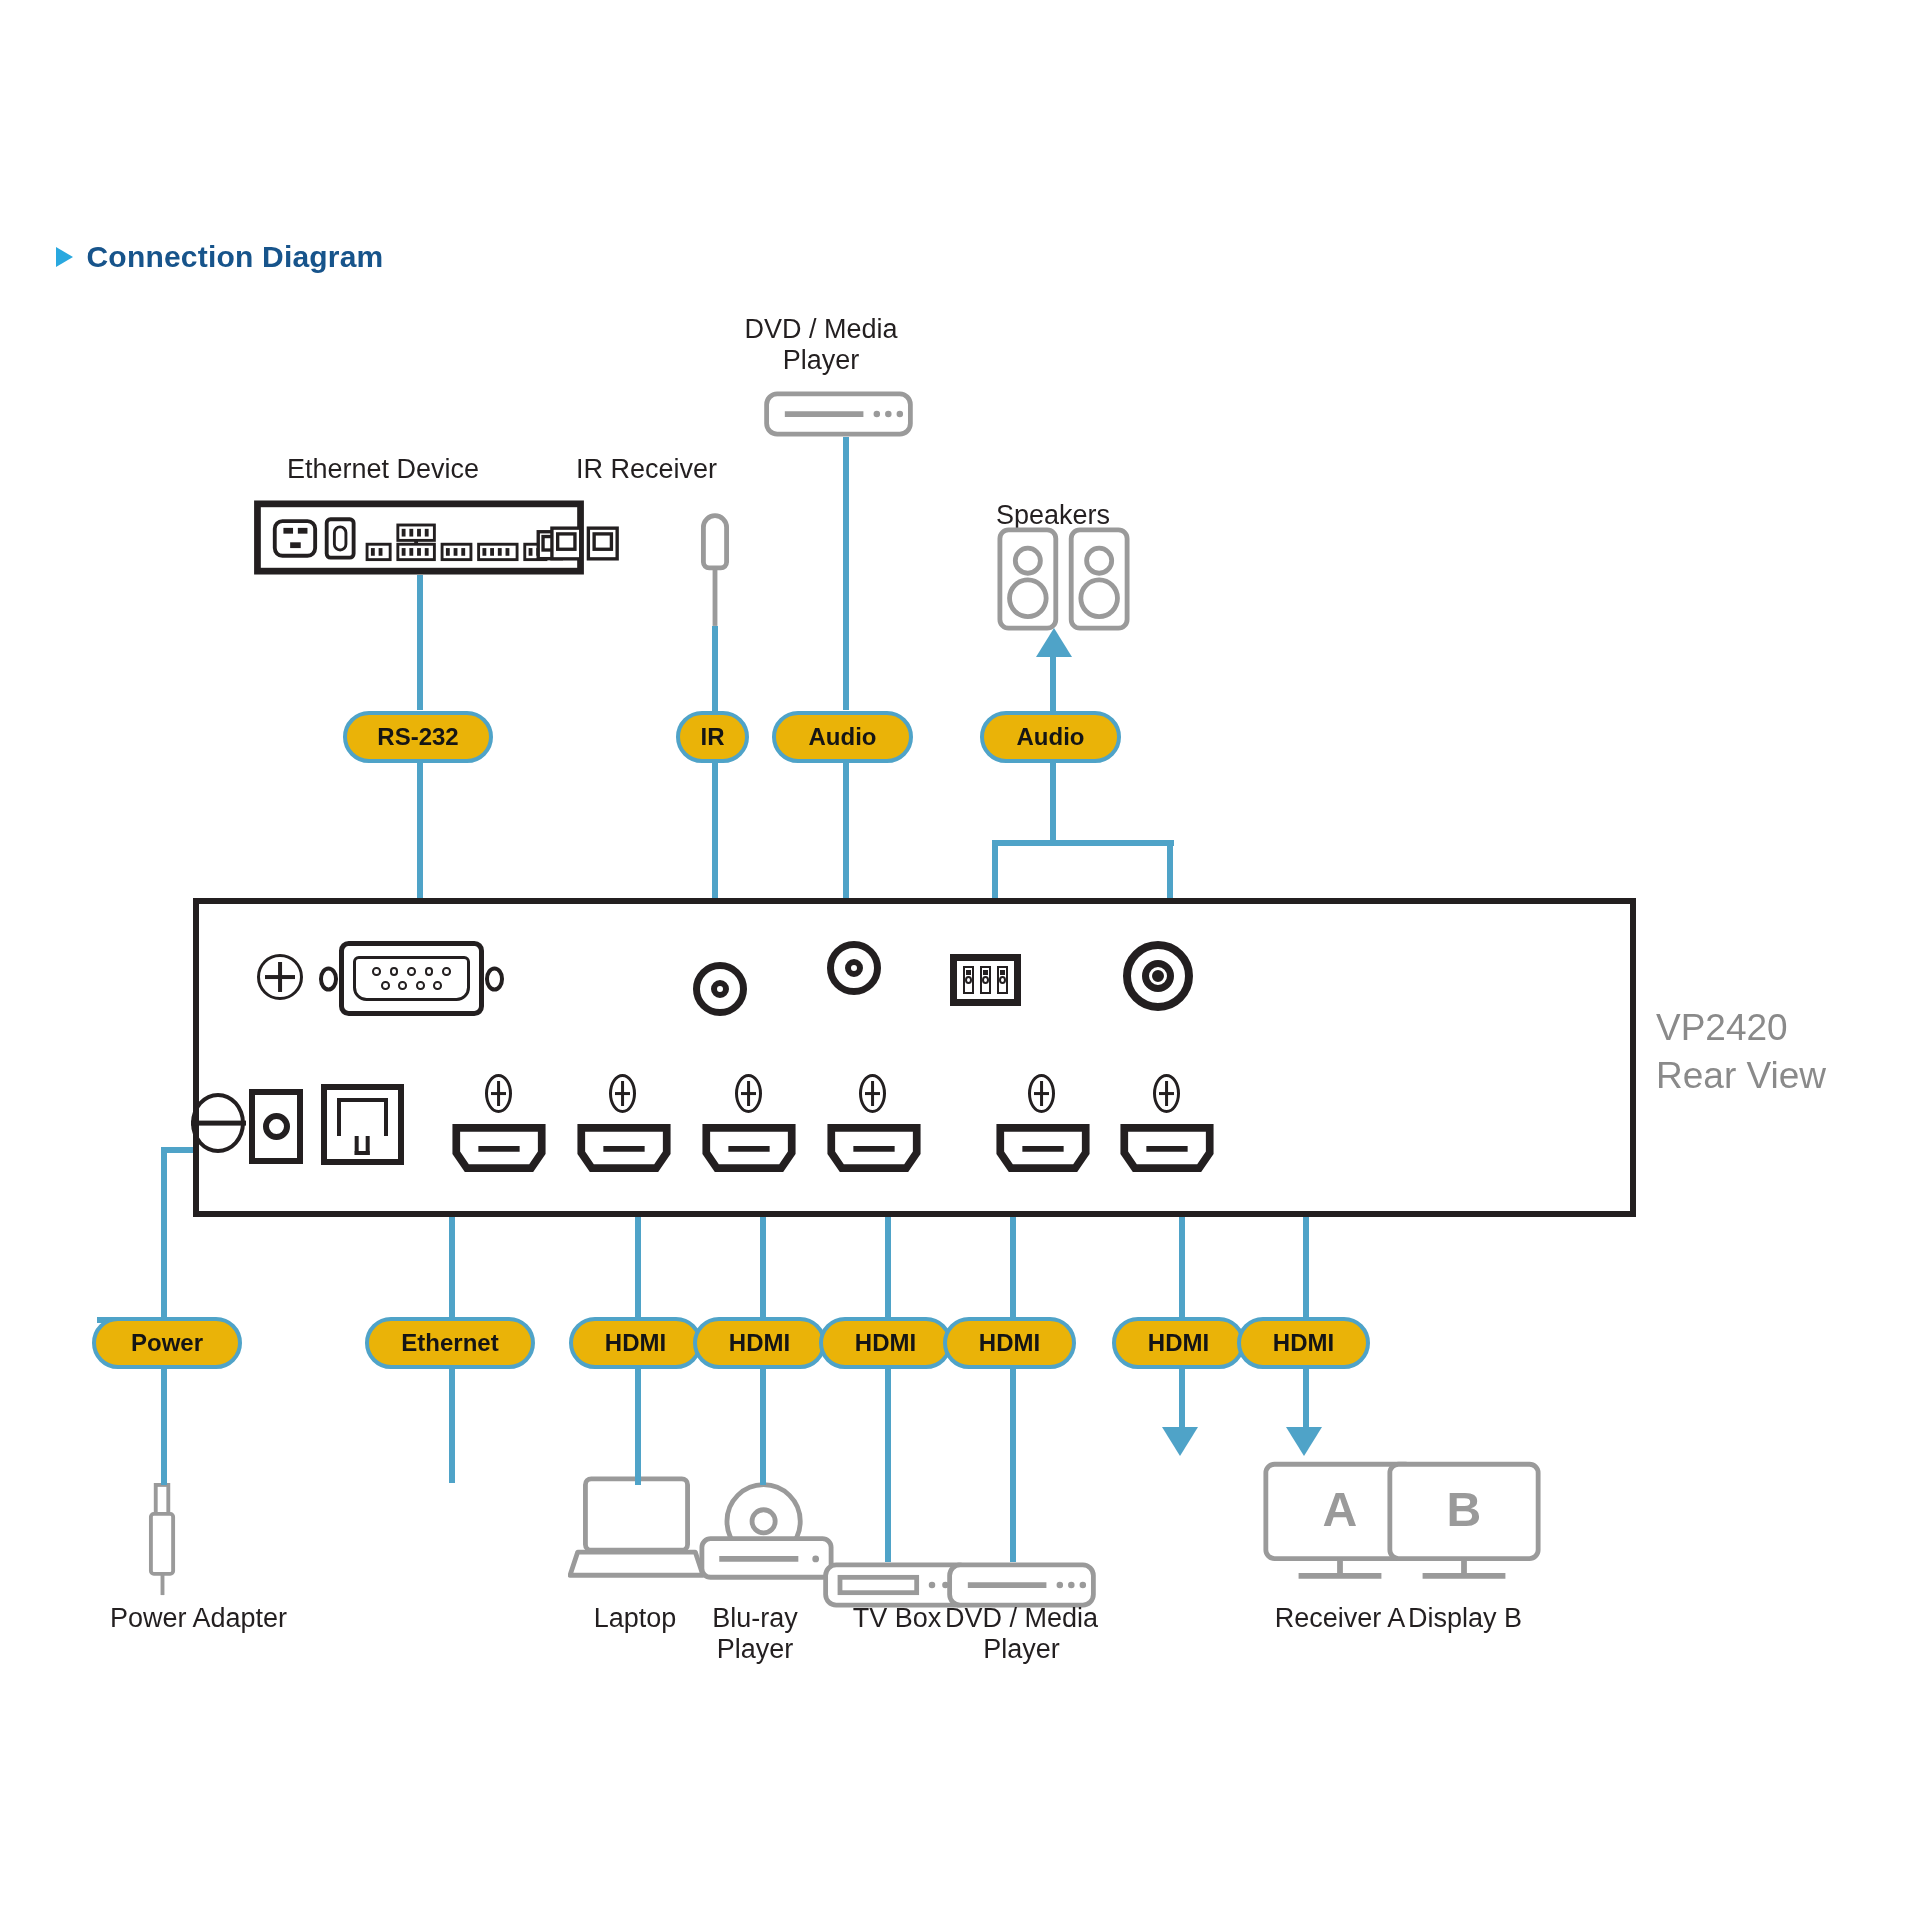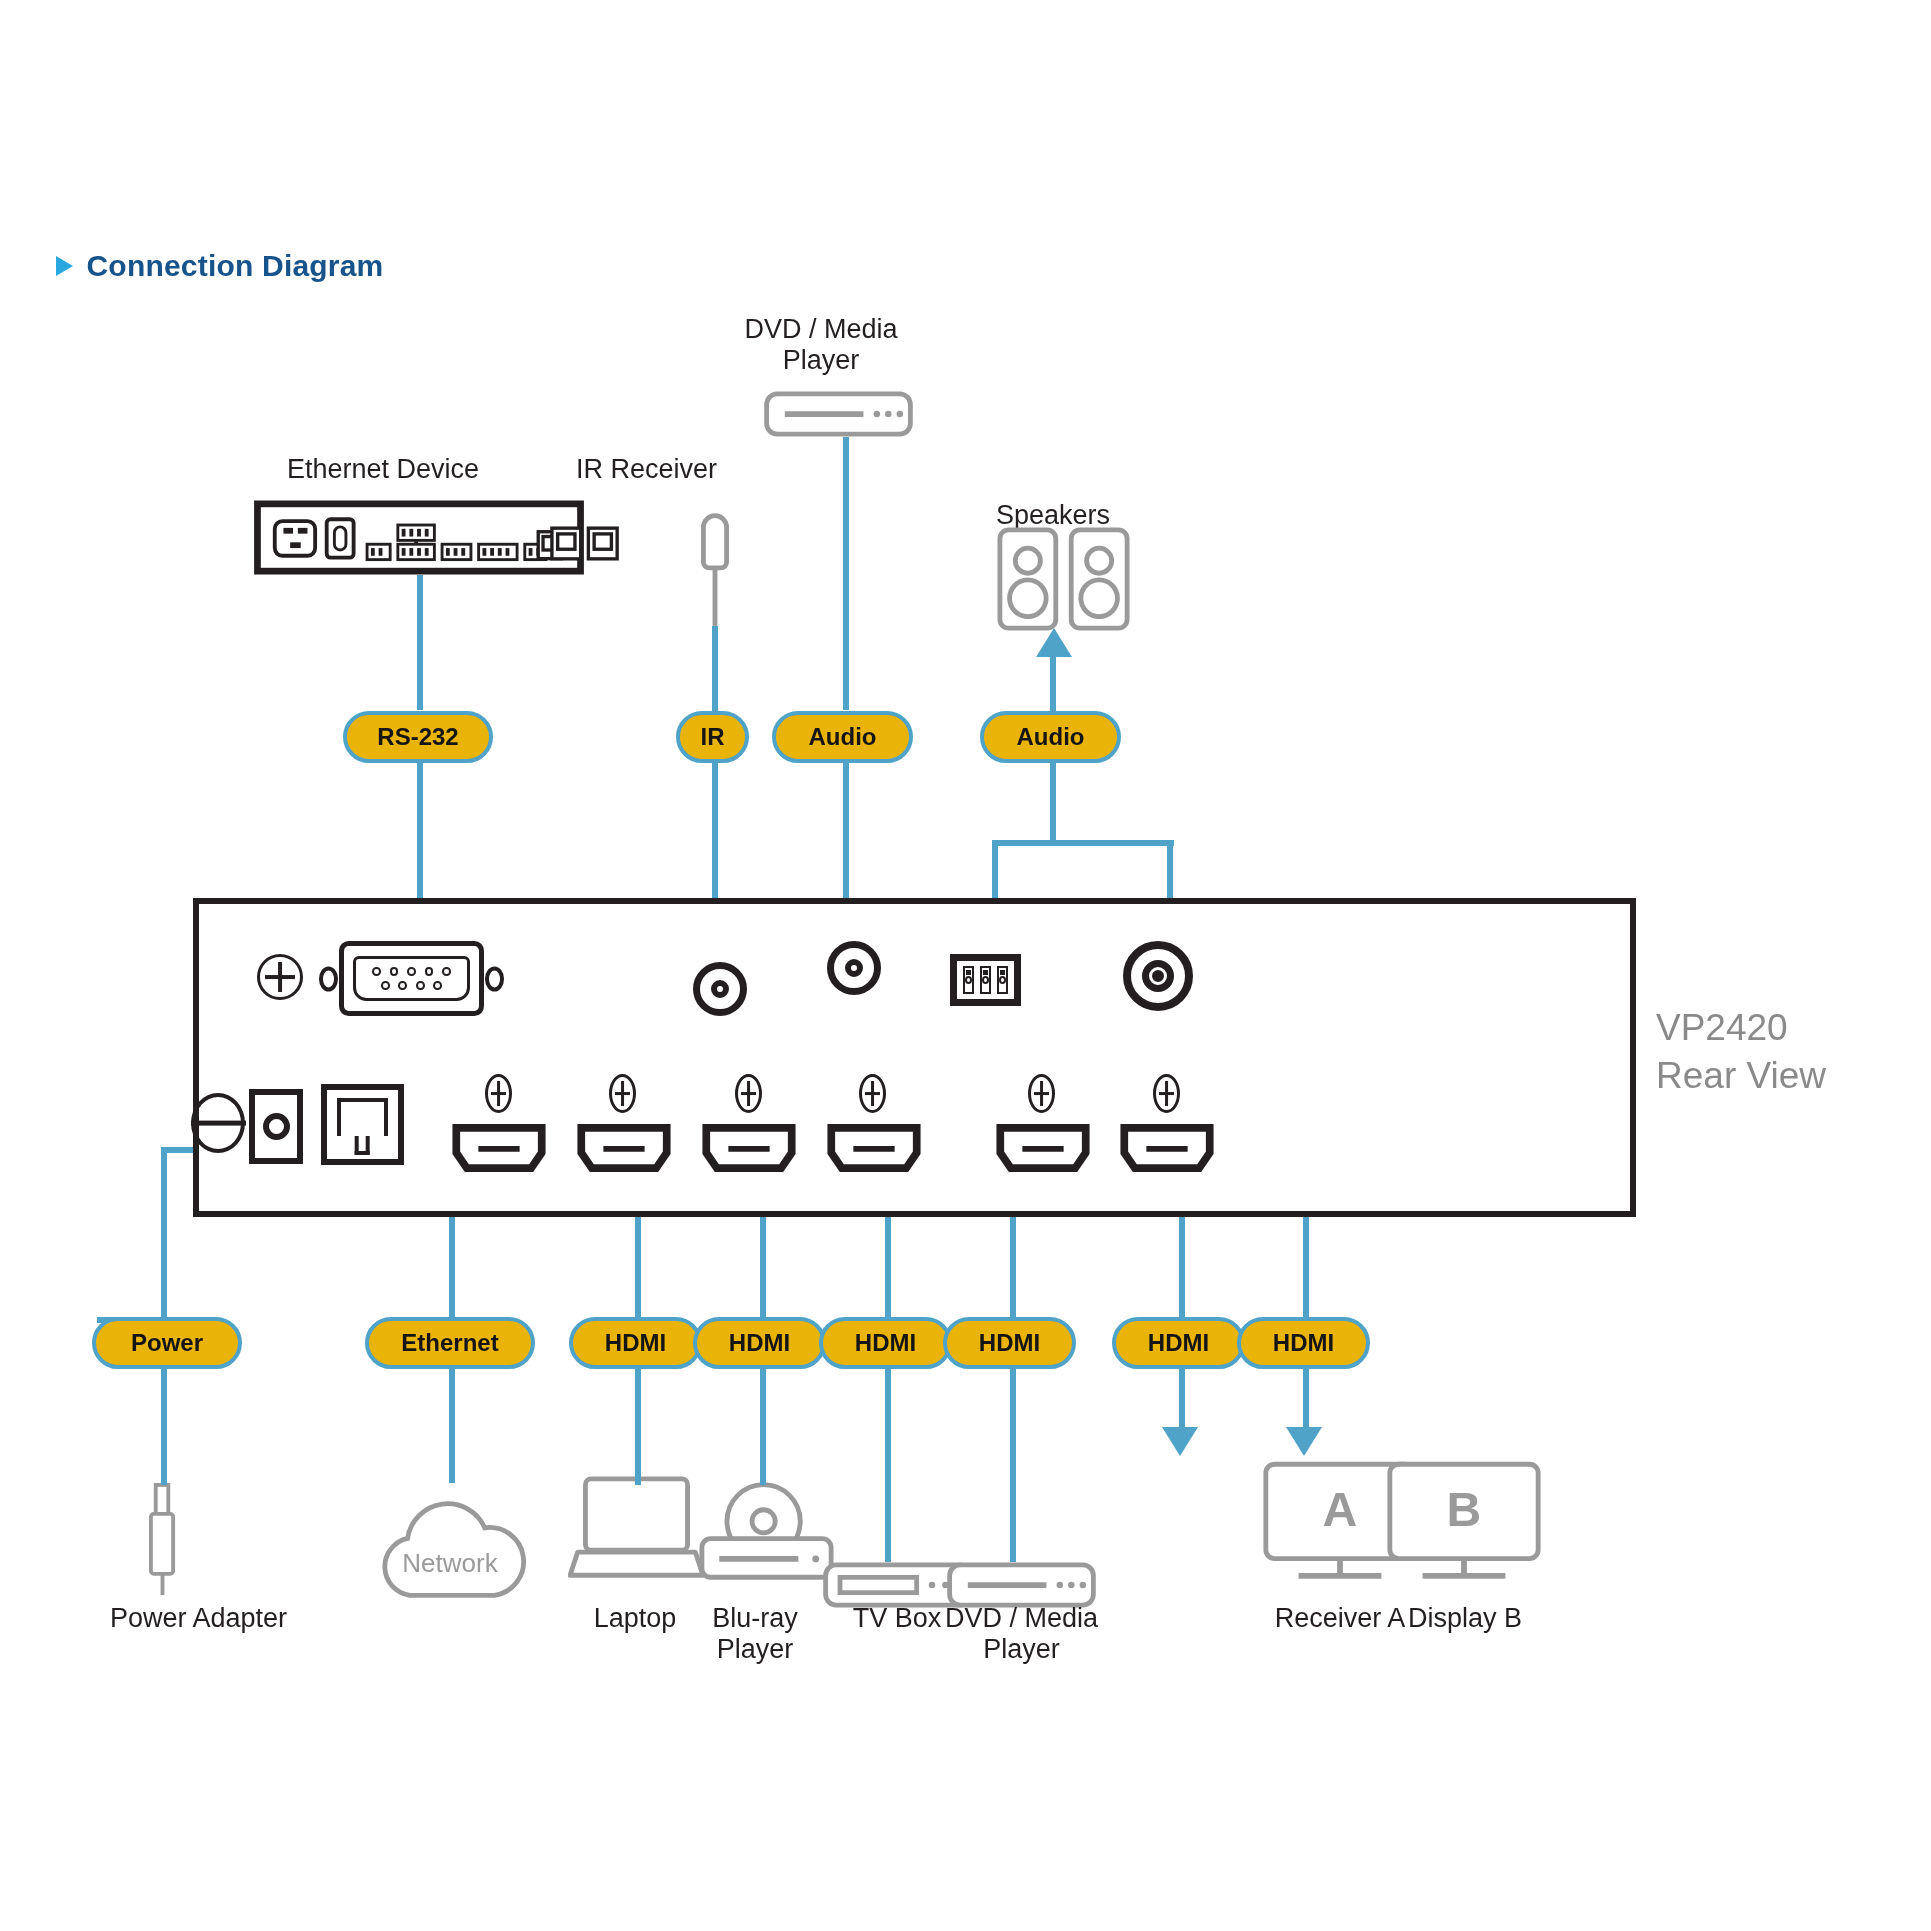--- a/index.html
+++ b/index.html
@@ -2,21 +2,21 @@
 <html><head>
 <meta charset="utf-8">
 <style>
   html,body{margin:0;padding:0;background:#ffffff;}
   body{width:1931px;height:1931px;position:relative;
        font-family:"Liberation Sans","DejaVu Sans",sans-serif;
        color:#231f20;overflow:hidden;}
   .root{position:absolute;inset:0;}
 
   
-  .heading{position:absolute;left:56px;top:249px;display:flex;align-items:center;gap:13.5px;}
+  .heading{position:absolute;left:56px;top:240px;display:flex;align-items:center;gap:13.5px;}
   .heading .tri{width:0;height:0;border-left:17.4px solid #29A8DF;
        border-top:10.6px solid transparent;border-bottom:10.6px solid transparent;}
   .heading .txt{font-size:30px;font-weight:bold;color:#17548B;letter-spacing:0.2px;}
 
   
   .lbl{position:absolute;text-align:center;font-size:27px;color:#231f20;line-height:1.16;
        white-space:pre-line;}
   .lbl.gray{color:#8a8a8a;}
 
   
@@ -422,26 +422,20 @@
   <div class="arr-d" style="left:1286px;top:1427px;"></div>
 
   <div class="gicon" style="left:143px;top:1483px;">
     <svg width="39" height="114" viewBox="0 0 40 118">
       <rect x="13" y="2" width="13" height="34" fill="#fff" stroke="#9a9a9a" stroke-width="4"></rect>
       <rect x="8" y="32" width="23" height="62" rx="3" fill="#fff" stroke="#9a9a9a" stroke-width="4"></rect>
       <line x1="20" y1="94" x2="20" y2="116" stroke="#9a9a9a" stroke-width="4"></line>
     </svg>
   </div>
 
-  <div class="gicon" style="left:365px;top:1495px;">
-    <svg width="172" height="108" viewBox="0 0 178 112">
-      <path d="M46 104 a30 30 0 0 1 -2 -59 a42 42 0 0 1 80 -11 a30 30 0 0 1 10 70 Z" fill="#fff" stroke="#9a9a9a" stroke-width="5"></path>
-      <text x="88" y="80" font-family="Liberation Sans, sans-serif" font-size="27" fill="#9a9a9a" text-anchor="middle">Network</text>
-    </svg>
-  </div>
 
   <div class="gicon" style="left:568px;top:1475px;">
     <svg width="137" height="106" viewBox="0 0 142 110">
       <rect x="18" y="4" width="106" height="74" rx="6" fill="#fff" stroke="#9a9a9a" stroke-width="5"></rect>
       <path d="M10 80 H132 L140 104 H2 Z" fill="#fff" stroke="#9a9a9a" stroke-width="5" stroke-linejoin="round"></path>
     </svg>
   </div>
 
   <div class="gicon" style="left:698px;top:1475px;">
     <svg width="137" height="108" viewBox="0 0 142 112">

